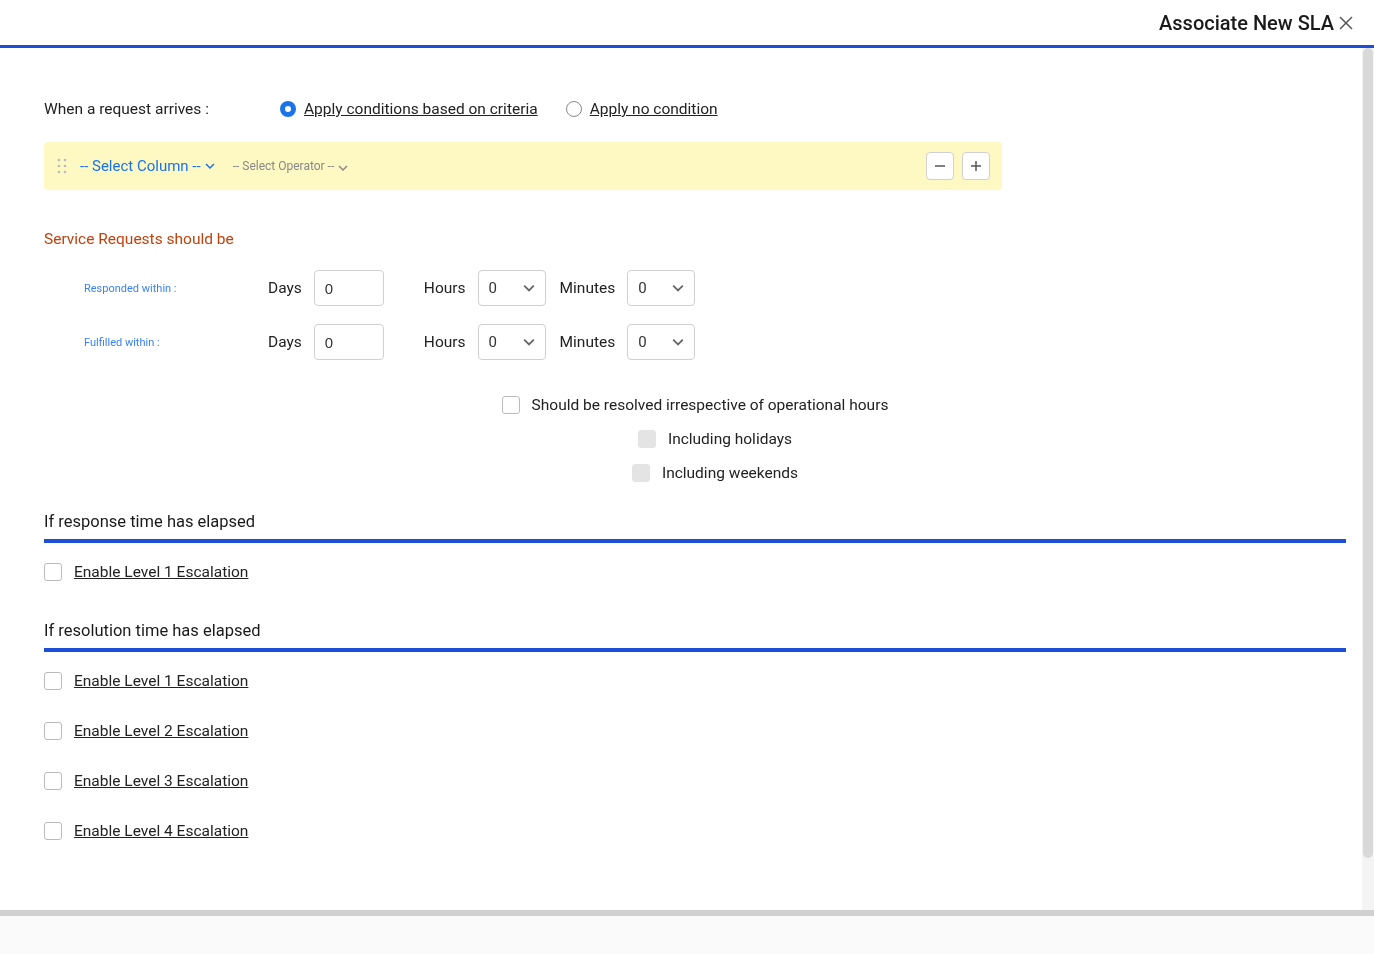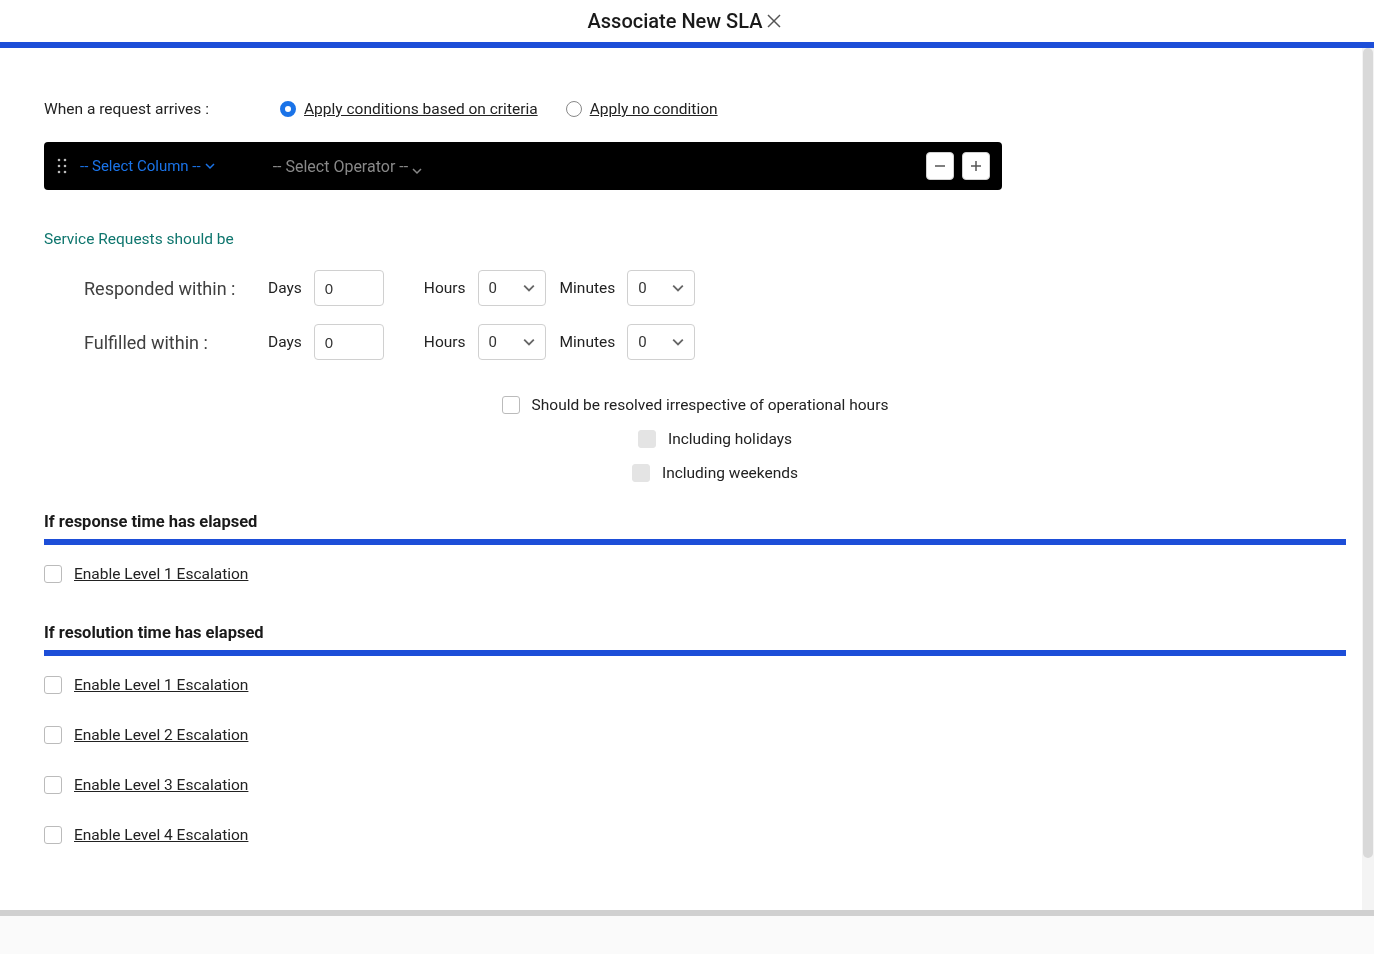--- a/index.html
+++ b/index.html
@@ -15,23 +15,23 @@
 }
 .dialog {
   width: 100%;
   height: 100%;
   display: flex;
   flex-direction: column;
 }
 .dialog-header {
   display: flex;
   align-items: center;
-  justify-content: center;
+  justify-content: flex-end;
   padding: 10px 16px;
-  border-bottom: 6px solid #1d4ed8;
+  border-bottom: 3px solid #1d4ed8;
   height: 48px;
 }
 .dialog-title {
   font-size: 20px;
   font-weight: 500;
   color: #1a1a1a;
 }
 .close-btn {
   width: 24px;
   height: 24px;
@@ -59,21 +59,21 @@
 .radio {
   width: 16px; height: 16px; border-radius: 50%;
   border: 1.5px solid #888; position: relative;
 }
 .radio.checked {
   border: 5px solid #1a73e8;
 }
 .radio-label { font-size: 15.5px; color: #222; text-decoration: underline; }
 
 .criteria-row {
-  background: #000000;
+  background: #fef9c3;
   border-radius: 4px;
   display: flex;
   align-items: center;
   padding: 10px 12px;
   width: 958px;
   margin-bottom: 40px;
   position: relative;
 }
 .drag-handle {
   color: #bbb;
@@ -88,58 +88,57 @@
   color: #1a73e8;
   font-size: 15px;
   cursor: pointer;
   display: flex;
   align-items: center;
   gap: 4px;
   margin-right: 18px;
 }
 .select-op {
   color: #888;
-  font-size: 16px;
+  font-size: 12px;
   display: flex;
   align-items: flex-end;
   gap: 4px;
-  margin-left: 40px;
 }
 .chev { width: 10px; height: 10px; }
 .criteria-buttons {
   margin-left: auto;
   display: flex;
   gap: 8px;
 }
 .sq-btn {
   width: 28px; height: 28px;
   border: 1px solid #d0d0d0;
   border-radius: 4px;
   background: #fff;
   display: flex; align-items: center; justify-content: center;
   cursor: pointer;
   color: #555;
 }
 .sq-btn svg { width: 12px; height: 12px; }
 
 .section-label {
   font-size: 15.5px;
-  color: #0f766e;
+  color: #c2410c;
   margin-bottom: 22px;
 }
 .time-row {
   display: flex;
   align-items: center;
   margin-bottom: 18px;
   margin-left: 40px;
 }
 .time-row-label {
   width: 184px;
-  font-size: 18px;
-  color: #404040;
+  font-size: 11px;
+  color: #3b82f6;
 }
 .unit-label {
   font-size: 15.5px;
   color: #222;
   margin-right: 12px;
 }
 .num-input {
   width: 70px;
   height: 36px;
   border: 1px solid #d0d0d0;
@@ -186,25 +185,25 @@
 }
 .cb-label { font-size: 15.5px; color: #222; }
 .cb-label.dim { color: #222; }
 
 .operational-sub {
   margin-left: 40px;
 }
 
 .section-heading {
   font-size: 16.5px;
-  font-weight: 700;
+  font-weight: 400;
   color: #1a1a1a;
   margin-top: 30px;
   margin-bottom: 10px;
-  border-bottom: 6px solid #1d4ed8;
+  border-bottom: 4px solid #1d4ed8;
   padding-bottom: 8px;
 }
 .escalation-row {
   display: flex;
   align-items: center;
   gap: 12px;
   padding: 10px 0;
   margin-bottom: 12px;
   text-decoration: underline;
 }

